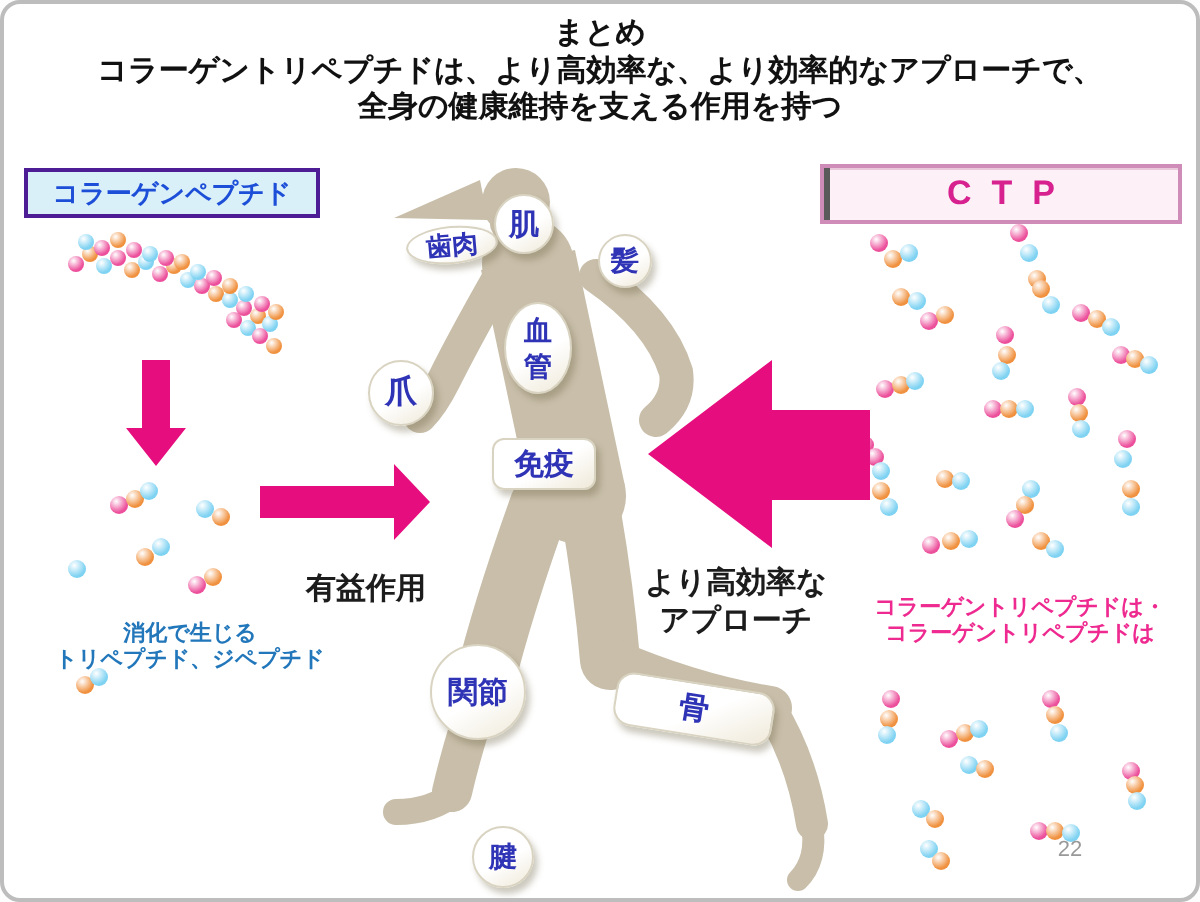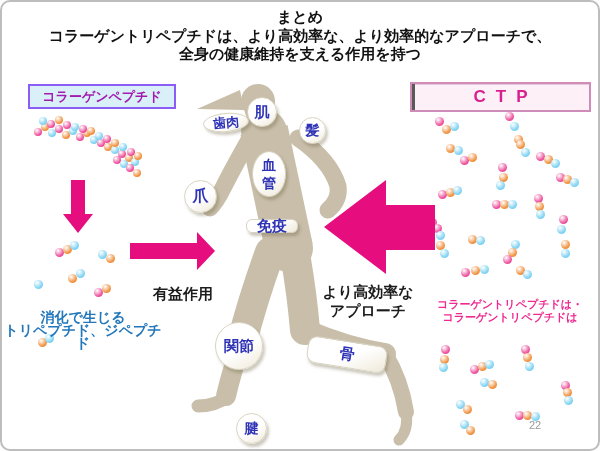--- a/index.html
+++ b/index.html
@@ -6,21 +6,21 @@
   body{font-family:"Liberation Sans","DejaVu Sans",sans-serif;}
   #slide{position:relative;width:600px;height:451px;background:#ffffff;
          border:2px solid #bdbdbd;border-radius:10px;box-sizing:border-box;overflow:hidden;}
   
   .title-block{position:absolute;top:6px;left:0;right:0;text-align:center;z-index:6;
                color:#111;font-weight:bold;font-size:15px;line-height:18.5px;}
   
   .legend-box{position:absolute;display:flex;align-items:center;justify-content:center;
               font-weight:bold;box-sizing:border-box;z-index:6;}
   #box-collagen{left:10px;top:82px;width:148px;height:25px;background:#daf0f8;
-                border:2px solid #8b5cf6;color:#a21caf;font-size:13px;margin-left:16px;}
+                border:2px solid #4c1d95;color:#1d4ed8;font-size:13px;}
   #box-ctp{left:408px;top:80px;width:181px;height:30px;background:#fdf0f7;
            border:2px solid #cf8cb8;color:#d6218f;font-size:17px;
            letter-spacing:10px;text-indent:10px;
            box-shadow:inset 3px 0 0 #5a5a5a, inset 0 1px 0 #e8c8da;}
   
   .layer{position:absolute;left:0;top:0;z-index:1;}
   #arrow-layer{z-index:3;}
   
   .bead-layer{position:absolute;left:0;top:0;width:600px;height:451px;z-index:2;}
   .bead{position:absolute;border-radius:50%;}
@@ -30,30 +30,30 @@
         background:linear-gradient(150deg,#ffffff 55%,#efe9d9);
         border:1px solid #d9d3c1;box-shadow:2px 3px 3px rgba(110,100,70,.35);}
   .round{border-radius:50%;}
   #pill-gums{left:201px;top:111px;width:46px;height:19px;border-radius:50%;
              transform:rotate(-5deg);font-size:13px;}
   #pill-skin{left:245px;top:95px;width:30px;height:30px;font-size:15px;}
   #pill-hair{left:297px;top:115px;width:27px;height:27px;font-size:14px;}
   #pill-vessel{left:250px;top:149px;width:34px;height:46px;border-radius:50%;
                font-size:14px;line-height:18px;flex-direction:column;}
   #pill-nail{left:182px;top:178px;width:33px;height:33px;font-size:16px;}
-  #pill-immunity{left:244px;top:217px;width:52px;height:14px;border-radius:6px;font-size:15px;}
+  #pill-immunity{left:244px;top:217px;width:52px;height:26px;border-radius:6px;font-size:15px;}
   #pill-joint{left:213px;top:320px;width:48px;height:48px;font-size:15px;}
   #pill-bone{left:305px;top:339px;width:80px;height:27px;border-radius:9px;
              transform:rotate(9deg);font-size:15px;}
   #pill-tendon{left:234px;top:411px;width:31px;height:31px;font-size:14px;}
   
   .note{position:absolute;font-weight:bold;text-align:center;z-index:5;}
   #note-benefit{left:141px;top:283px;width:80px;font-size:15px;color:#1c1c1c;}
   #note-approach{left:320px;top:281px;width:92px;font-size:15px;line-height:19px;color:#1c1c1c;font-family:Liberation Serif, serif;}
-  #note-digested{left:0px;top:309px;width:162px;font-size:14px;line-height:13px;color:#2277bb;}
+  #note-digested{left:0px;top:309px;width:162px;font-size:11px;line-height:13px;color:#2277bb;padding-left:12px;}
   #note-absorbed{left:424px;top:296px;width:168px;font-size:11px;line-height:13px;color:#ee2a90;}
   #page-num{position:absolute;left:520px;top:417px;width:26px;text-align:center;
             font-size:11px;color:#999;z-index:6;}
 </style>
 </head>
 <body>
 
 <div id="slide">
 
   <svg class="layer" width="600" height="451" viewBox="0 0 600 451">

